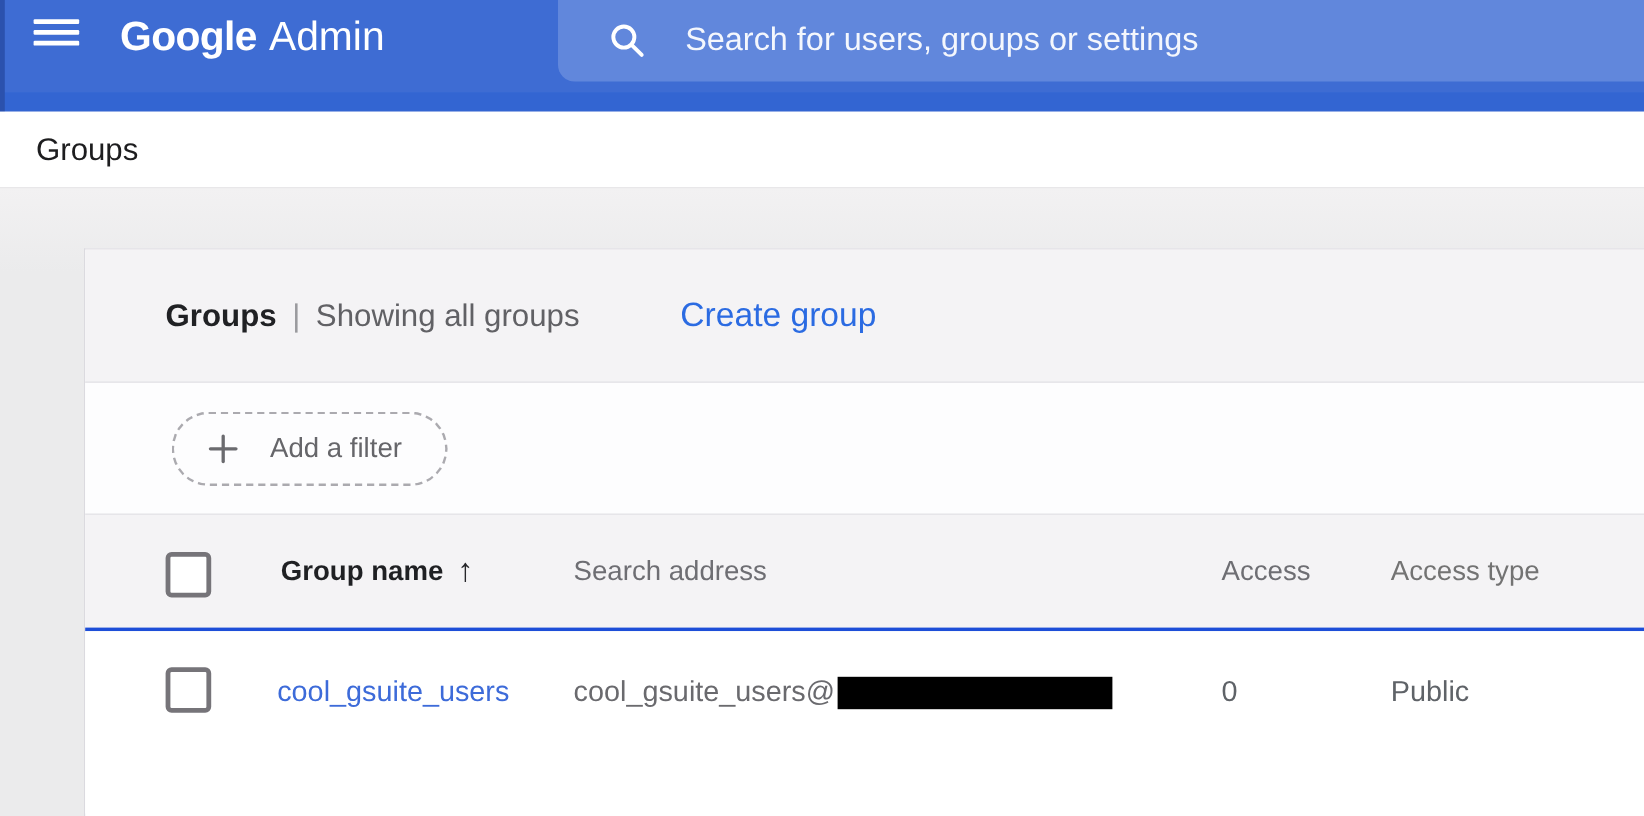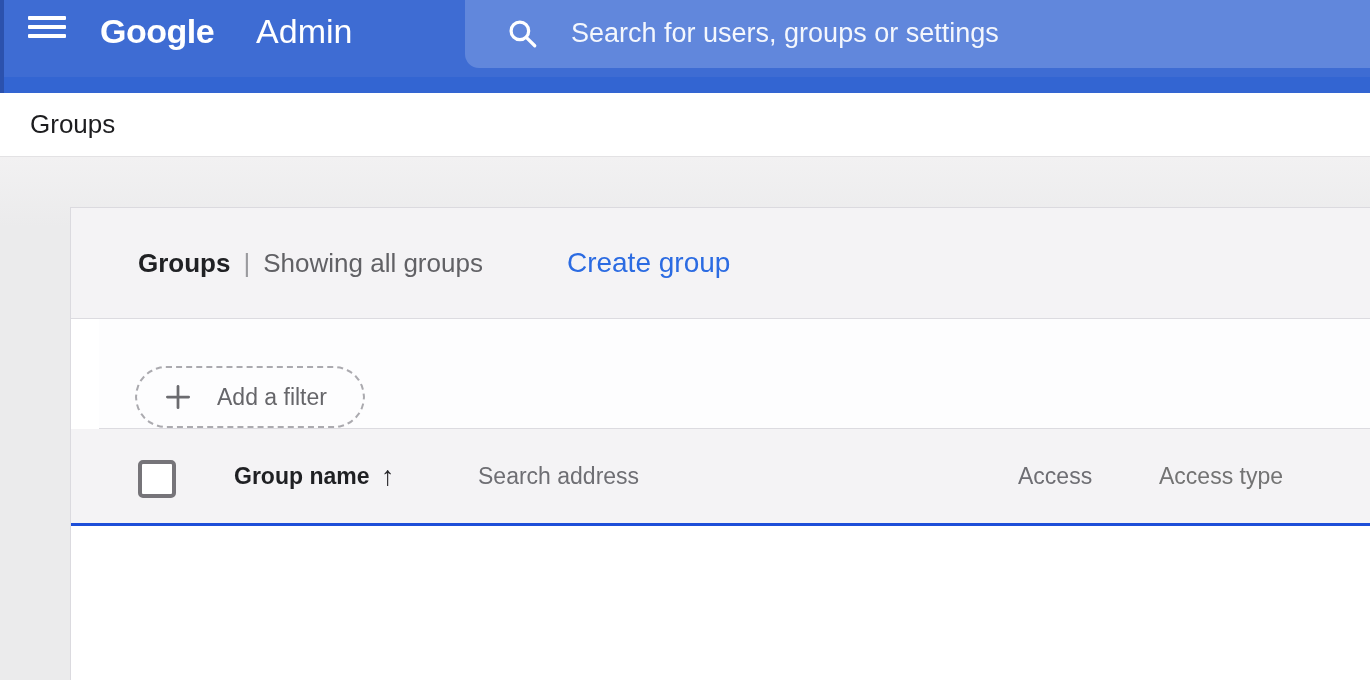--- a/index.html
+++ b/index.html
@@ -10,21 +10,21 @@
   .app-bar { position:absolute; top:0; left:0; width:1370px; height:93px;
     background:#3E6CD3; }
   .app-bar-band { position:absolute; left:0; bottom:0; width:100%; height:16px;
     background:#3365D2; }
   .app-bar-sliver { position:absolute; left:0; top:0; width:4px; height:93px;
     background:#2B51AD; }
   .hamburger { position:absolute; left:28px; top:16px; width:38px; height:22px;
     display:flex; flex-direction:column; justify-content:space-between; cursor:pointer; }
   .hamburger .bar { height:4px; width:100%; background:#FFFFFF; border-radius:1px; }
   .logo { position:absolute; left:100px; top:0; height:62px; display:flex;
-    align-items:center; color:#FFFFFF; font-size:34px; white-space:nowrap;gap:32px; }
+    align-items:center; color:#FFFFFF; font-size:34px; white-space:nowrap; }
   .logo-primary { font-weight:bold; letter-spacing:-0.5px; }
   .logo-secondary { font-weight:400; margin-left:10px; }
   .search-box { position:absolute; left:465px; top:-14px; right:-24px; height:82px;
     background:#6187DC; border-radius:14px; display:flex; align-items:center;
     padding-left:40px; padding-top:12px; cursor:text; }
   .search-icon { width:34px; height:34px; flex:0 0 auto; }
   .search-placeholder { margin-left:32px; font-size:27px; color:rgba(255,255,255,0.93);
     white-space:nowrap; }
 
   
@@ -41,22 +41,22 @@
   .card-title-section { height:111px; background:#F4F3F5;
     border-bottom:1px solid #DCDBE0; display:flex; align-items:center;
     padding-left:67px; }
   .page-title { font-size:26px; font-weight:bold; color:#202124; }
   .title-sep { font-size:26px; color:#9A9A9E; margin:0 13px; font-weight:400; }
   .page-subtitle { font-size:26px; color:#616165; }
   .create-group-link { margin-left:84px; font-size:28px; color:#2B6BE2;
     text-decoration:none; cursor:pointer; }
 
   .filter-section { height:110px; background:#FDFDFE;
-    border-bottom:1px solid #DCDBE0; display:flex; align-items:flex-end;
-    padding-left:36px;margin-left:28px; }
+    border-bottom:1px solid #DCDBE0; display:flex; align-items:center;
+    padding-left:72px; }
   .filter-chip { display:flex; align-items:center; height:62px;
     padding:0 36px 0 26px; border:2px dashed #ABAAAF; border-radius:32px;
     background:transparent; cursor:pointer; }
   .plus-icon { width:30px; height:30px; margin-right:24px; flex:0 0 auto; }
   .filter-chip-label { font-size:23px; color:#66666A; white-space:nowrap; }
 
   .table-header-row { height:97px; background:#F4F3F5;
     border-bottom:3px solid #1d4ed8; position:relative; }
   .data-row { position:relative; background:#FFFFFF; height:152px; }
 
@@ -131,15 +131,23 @@
 
     <div class="table-header-row">
       <div class="checkbox"></div>
       <span class="hcell h-group">Group name</span>
       <span class="hcell h-sort">↑</span>
       <span class="hcell h-email">Search address</span>
       <span class="hcell h-members">Access</span>
       <span class="hcell h-access">Access type</span>
     </div>
 
+    <div class="data-row">
+      <div class="checkbox"></div>
+      <a class="rcell r-group">cool_gsuite_users</a>
+      <span class="rcell r-email">cool_gsuite_users@</span>
+      <div class="redaction-box"></div>
+      <span class="rcell r-members">0</span>
+      <span class="rcell r-access">Public</span>
+    </div>
 
   </section>
 </main>
 
 </body></html>

